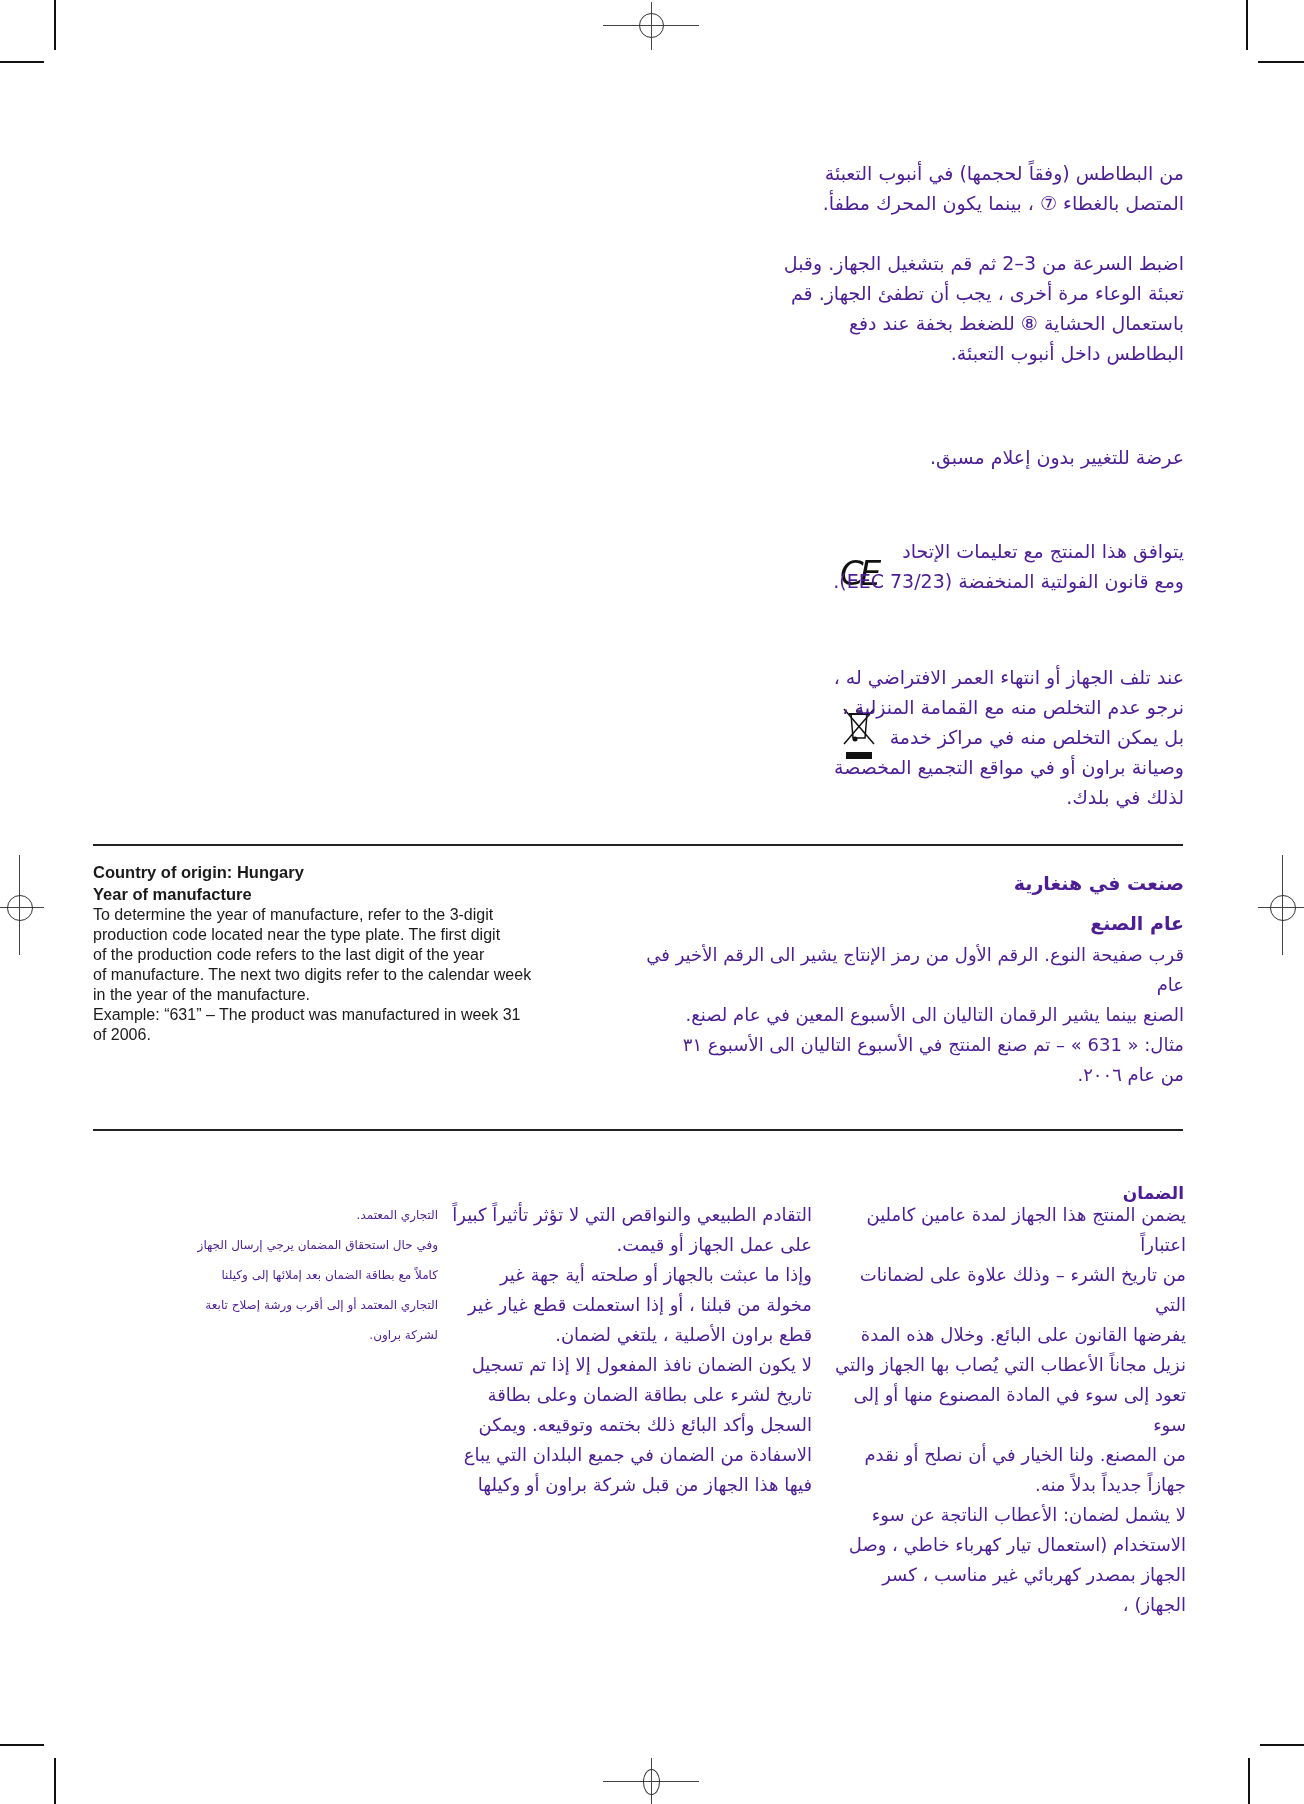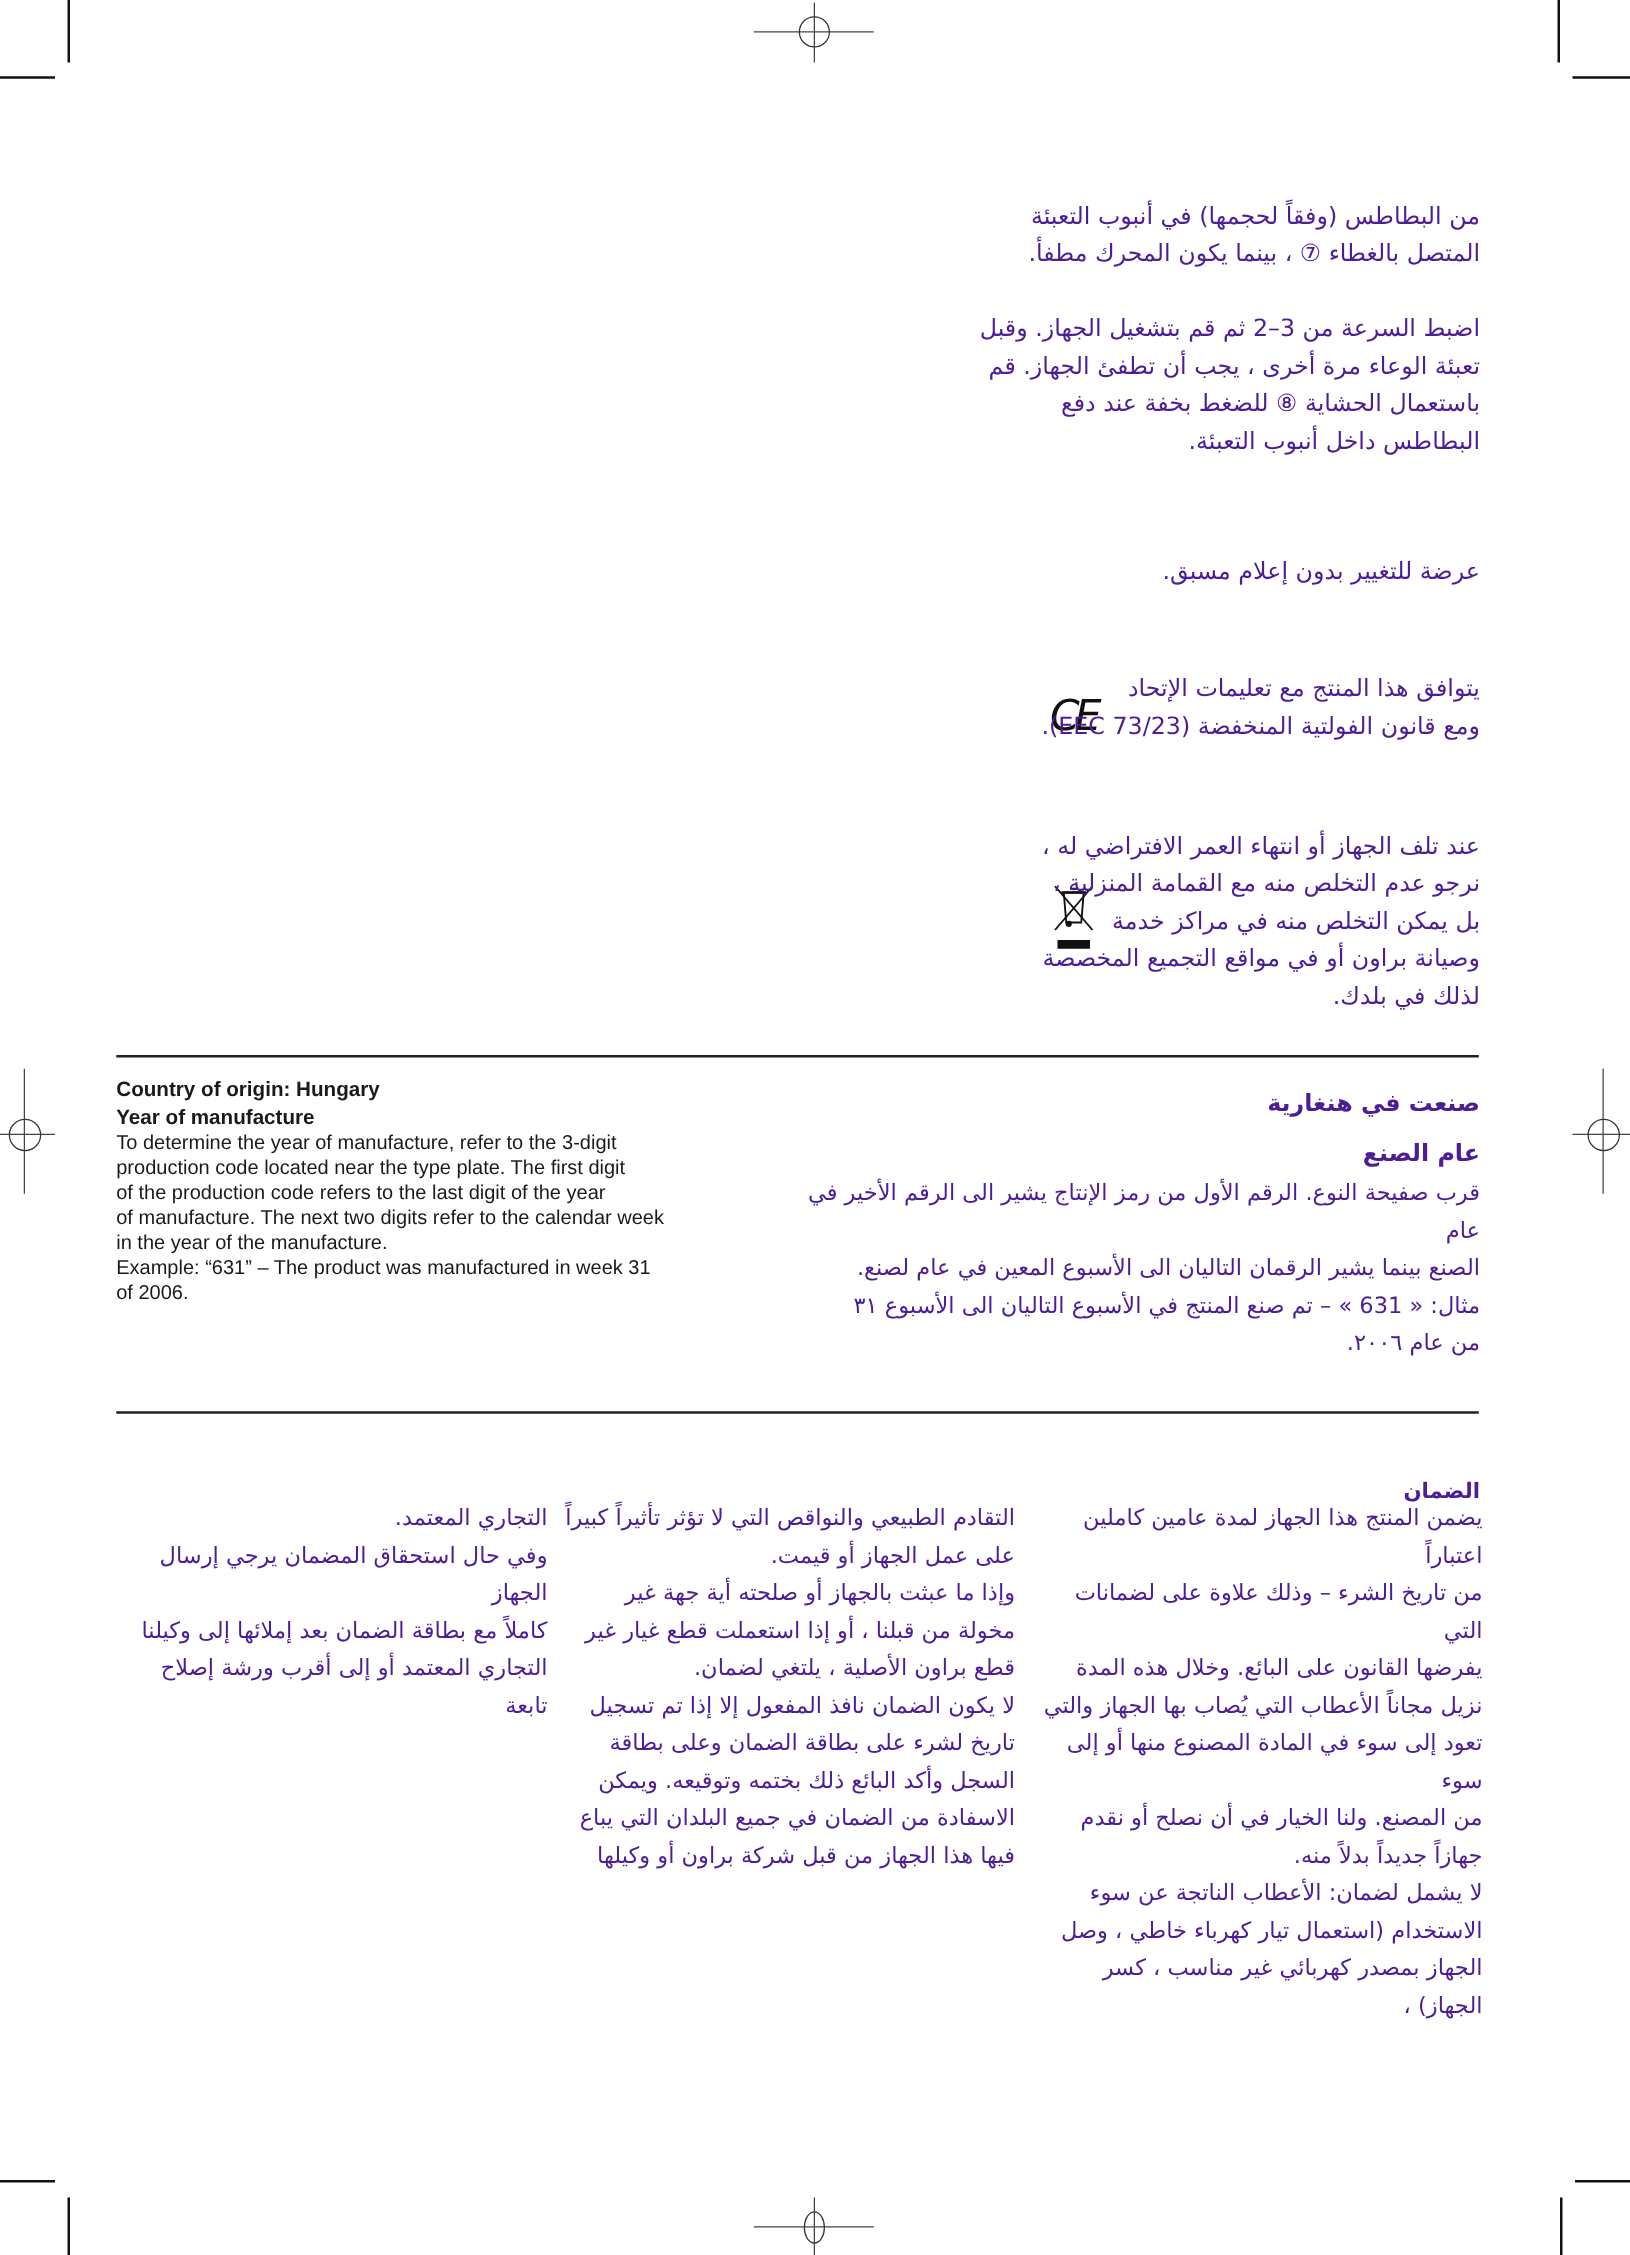--- a/index.html
+++ b/index.html
@@ -157,18 +157,19 @@
   <p>وإذا ما عبثت بالجهاز أو صلحته أية جهة غير</p>
   <p>مخولة من قبلنا ، أو إذا استعملت قطع غيار غير</p>
   <p>قطع براون الأصلية ، يلتغي لضمان.</p>
   <p>لا يكون الضمان نافذ المفعول إلا إذا تم تسجيل</p>
   <p>تاريخ لشرء على بطاقة الضمان وعلى بطاقة</p>
   <p>السجل وأكد البائع ذلك بختمه وتوقيعه. ويمكن</p>
   <p>الاسفادة من الضمان في جميع البلدان التي يباع</p>
   <p>فيها هذا الجهاز من قبل شركة براون أو وكيلها</p>
 </div>
 
-<div class="abs ar" style="right:866px; top:1200px; width:330px; font-size:18px;margin-left:32px;">
+<div class="abs ar" style="right:866px; top:1200px; width:330px; font-size:12px;margin-left:32px;">
   <p>التجاري المعتمد.</p>
   <p>وفي حال استحقاق المضمان يرجي إرسال الجهاز</p>
   <p>كاملاً مع بطاقة الضمان بعد إملائها إلى وكيلنا</p>
   <p>التجاري المعتمد أو إلى أقرب ورشة إصلاح تابعة</p>
+  <p>لشركة براون.</p>
 </div>
 
 </body></html>

